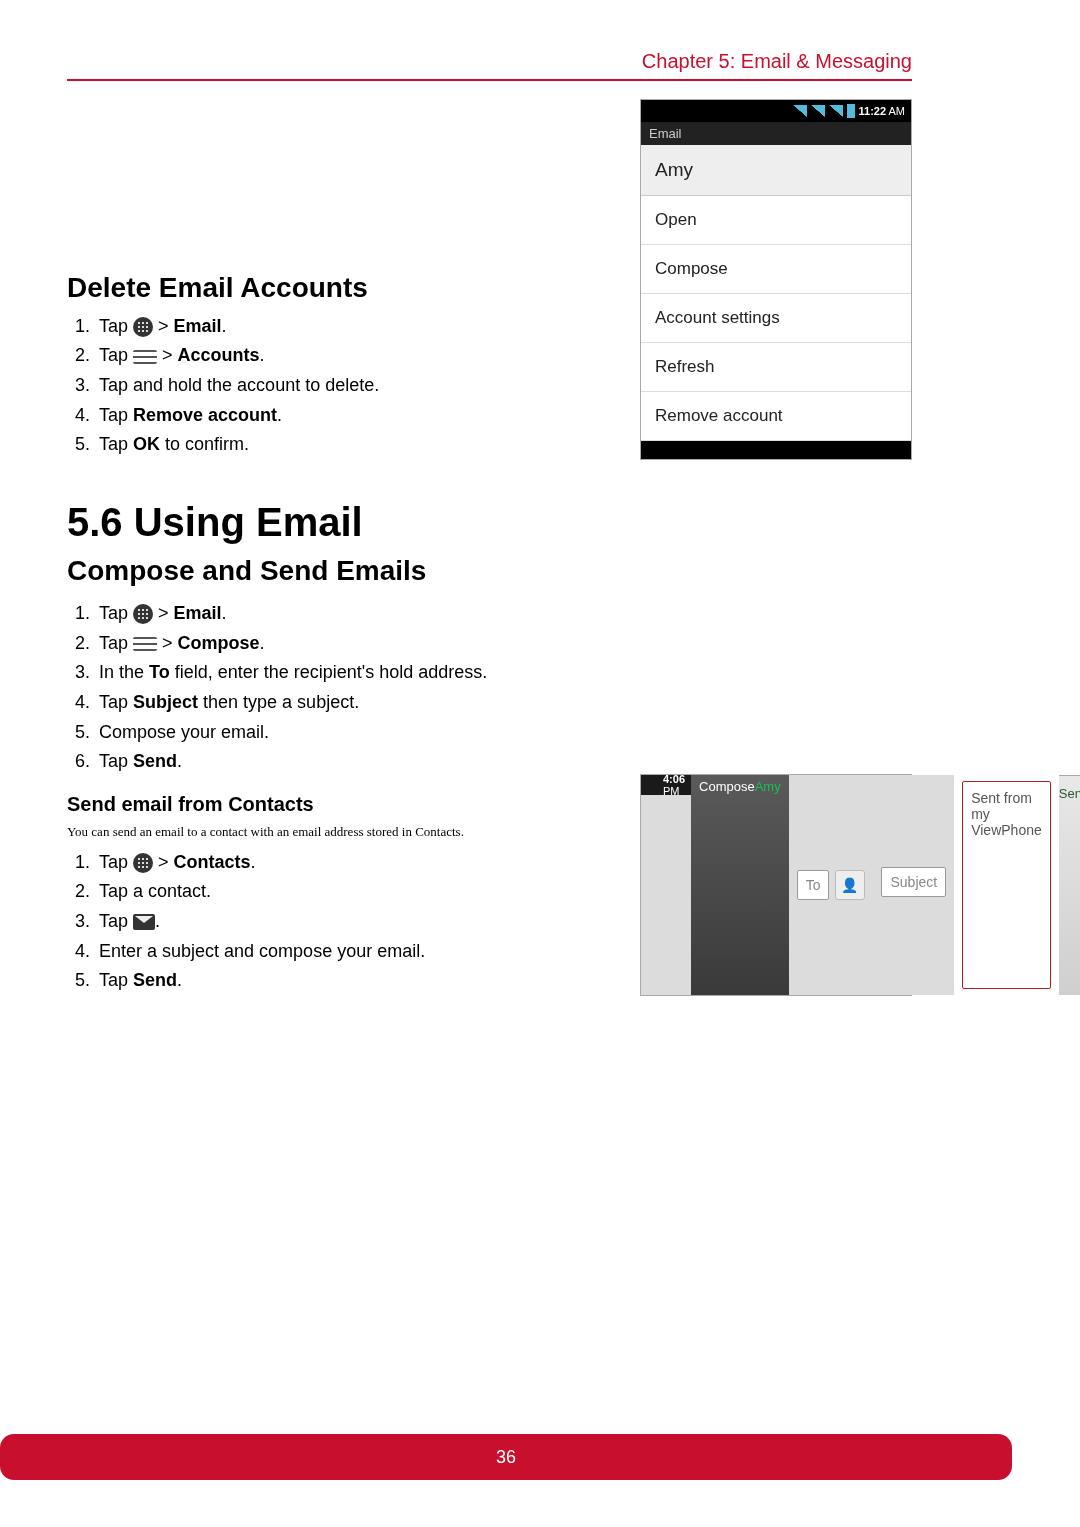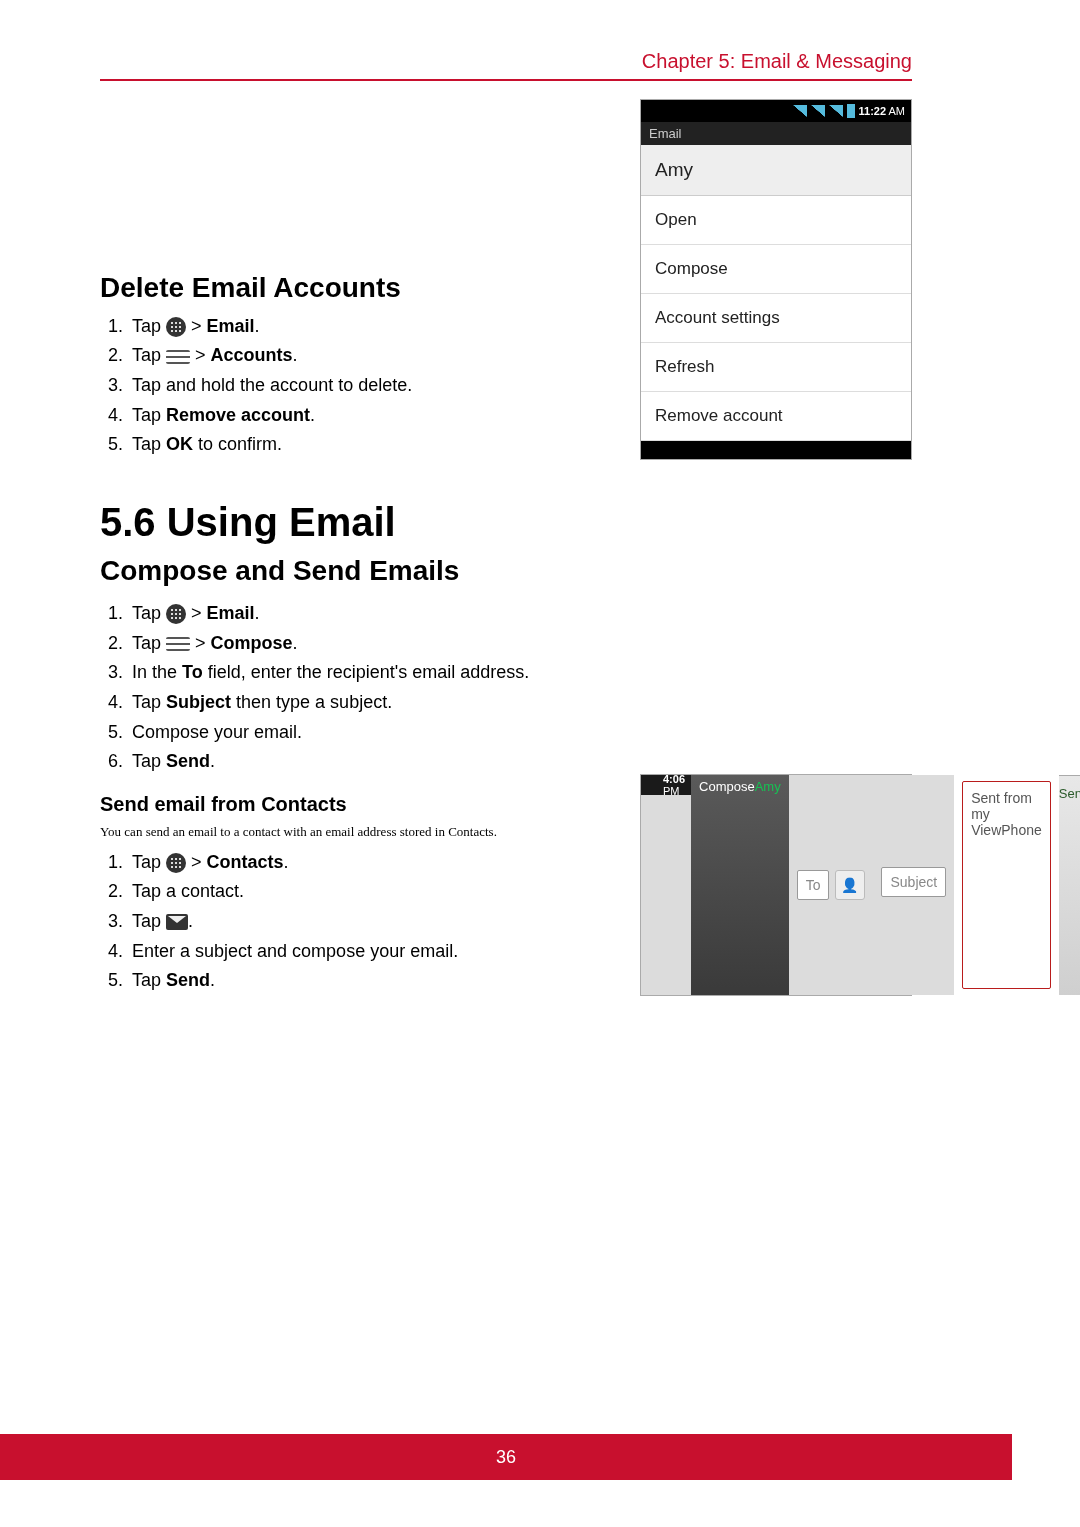--- a/index.html
+++ b/index.html
@@ -4,21 +4,21 @@
 <style>
   body {
     margin: 0;
     padding: 0;
     font-family: Arial, Helvetica, sans-serif;
     background: #fff;
     width: 1080px;
   }
   .page {
     width: 1012px;
-    padding: 50px 100px 0 100px;
+    padding: 50px 100px 0 67px;
     box-sizing: border-box;
     position: relative;
     min-height: 1480px;
   }
   .chapter-header {
     text-align: right;
     color: #c8102e;
     font-size: 20px;
     padding-bottom: 6px;
     border-bottom: 2px solid #c8102e;
@@ -225,20 +225,21 @@
   .btnrow .btn:last-child{border-right:none;}
   .footer {
     position:absolute;
     bottom:0; left:0; right:0;
     height:46px;
     background:#c8102e;
     color:#fff;
     text-align:center;
     line-height:46px;
     font-size:18px;
+    border-radius:14px;
   }
 </style>
 </head>
 <body>
 
 <div class="page">
 
   <div class="chapter-header">Chapter 5: Email &amp; Messaging</div>
 
   <div class="content-row">
@@ -289,21 +290,21 @@
   <div class="content-row">
     <div class="text-col">
       <ol>
         <li>
           <span>Tap </span><span class="icon apps-icon"></span><span> &gt; </span><span class="bold">Email</span><span>.</span>
         </li>
         <li>
           <span>Tap </span><span class="icon menu-icon"></span><span> &gt; </span><span class="bold">Compose</span><span>.</span>
         </li>
         <li>
-          <span>In the </span><span class="bold">To</span><span> field, enter the recipient's email address.</span>
+          <span>In the </span><span class="bold">To</span><span> field, enter the recipient's hold address.</span>
         </li>
         <li>
           <span>Tap </span><span class="bold">Subject</span><span> then type a subject.</span>
         </li>
         <li>Compose your email.</li>
         <li>
           <span>Tap </span><span class="bold">Send</span><span>.</span>
         </li>
       </ol>
 

